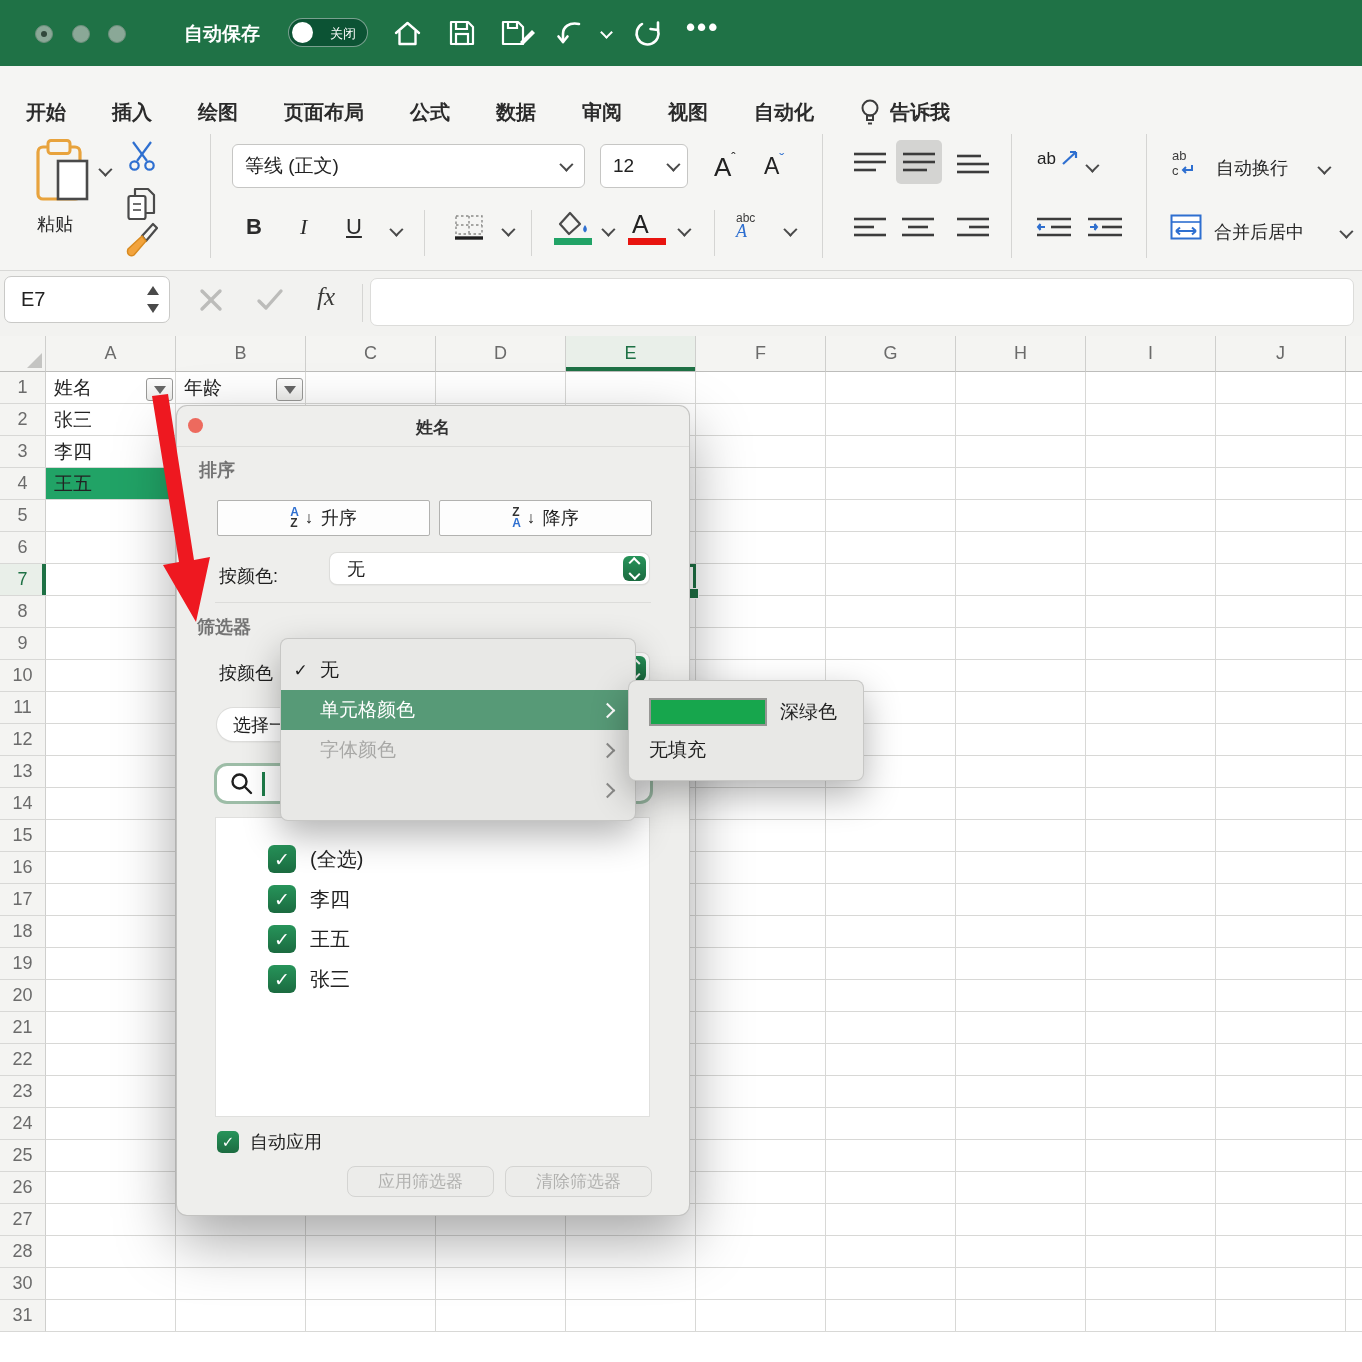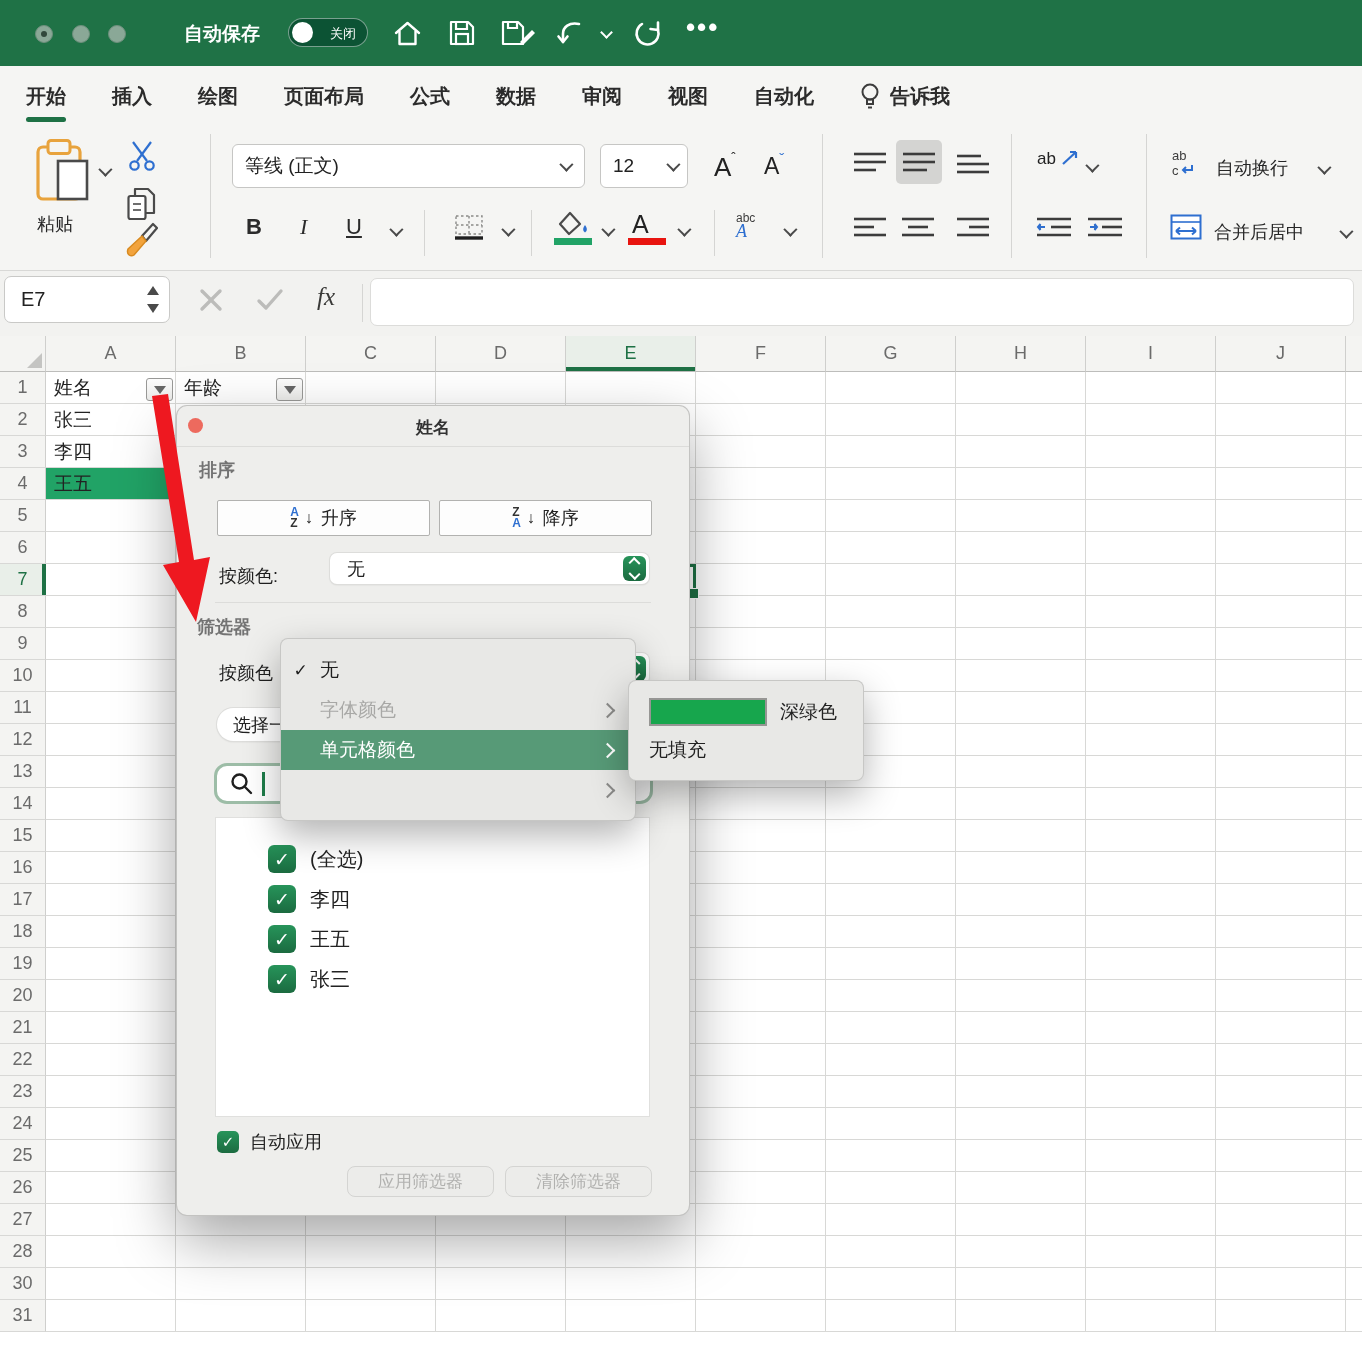--- a/index.html
+++ b/index.html
@@ -13,21 +13,21 @@
   .light .dot{position:absolute;left:5px;top:5px;width:6px;height:6px;border-radius:50%;background:#31483b;}
   .autosave-label{position:absolute;left:184px;top:21px;color:#fff;font-size:19px;font-weight:600;}
   .toggle{position:absolute;left:288px;top:18px;width:80px;height:29px;border-radius:15px;
           background:#0c5334;border:1px solid rgba(255,255,255,.45);box-sizing:border-box;text-align:center;}
   .knob{position:absolute;left:3px;top:3px;width:21px;height:21px;border-radius:50%;background:#fff;}
   .toggle-text{position:absolute;right:11px;top:6px;color:#fff;font-size:13px;}
   .tbicon{position:absolute;top:18px;}
   .ellipsis{color:#fff;font-size:26px;font-weight:700;letter-spacing:2px;top:12px;}
   
   .tabs{position:absolute;left:0;top:66px;width:100%;height:60px;background:#f5f5f3;
-        display:flex;align-items:center;padding-left:26px;gap:46px;box-sizing:border-box;}
+        display:flex;align-items:flex-end;padding-left:26px;gap:46px;box-sizing:border-box;}
   .tab{font-size:20px;font-weight:600;color:#2b2b2b;position:relative;white-space:nowrap;}
   .tab.active::after{content:"";position:absolute;left:0;right:0;bottom:-12px;height:5px;
         border-radius:3px;background:#1e7145;}
   .tellme{display:flex;align-items:center;gap:10px;}
   
   .ribbon{position:absolute;left:0;top:126px;width:100%;height:145px;background:#f5f5f3;
           border-bottom:1px solid #d8d8d6;box-sizing:border-box;}
   .vsep{position:absolute;width:1px;background:#d5d5d3;}
   .rlabel{font-size:18px;color:#262626;}
   .inputbox{position:absolute;background:#fff;border:1px solid #c6c6c4;border-radius:6px;
@@ -889,30 +889,30 @@
     </div>
     <div class="dlgbtn" style="left:170px">应用筛选器</div>
     <div class="dlgbtn" style="left:328px">清除筛选器</div>
   </div>
 
   <div class="menu">
     <div class="mitem">
       <span class="check">✓</span>
       <span class="mlabel">无</span>
     </div>
+    <div class="mitem hl">
+      <span class="check"></span>
+      <span class="mlabel">单元格颜色</span>
+      <span class="sub-arrow"></span>
+    </div>
     <div class="mitem dis">
       <span class="check"></span>
       <span class="mlabel">字体颜色</span>
       <span class="sub-arrow"></span>
     </div>
-    <div class="mitem hl">
-      <span class="check"></span>
-      <span class="mlabel">单元格颜色</span>
-      <span class="sub-arrow"></span>
-    </div>
     <div class="mitem dis">
       <span class="check"></span>
       <span class="sub-arrow"></span>
     </div>
   </div>
 
   <div class="submenu">
     <div class="swatchrow">
       <div class="swatch" style="background: rgb(23, 166, 77);"></div>
       <span style="font-size:19px">深绿色</span>

